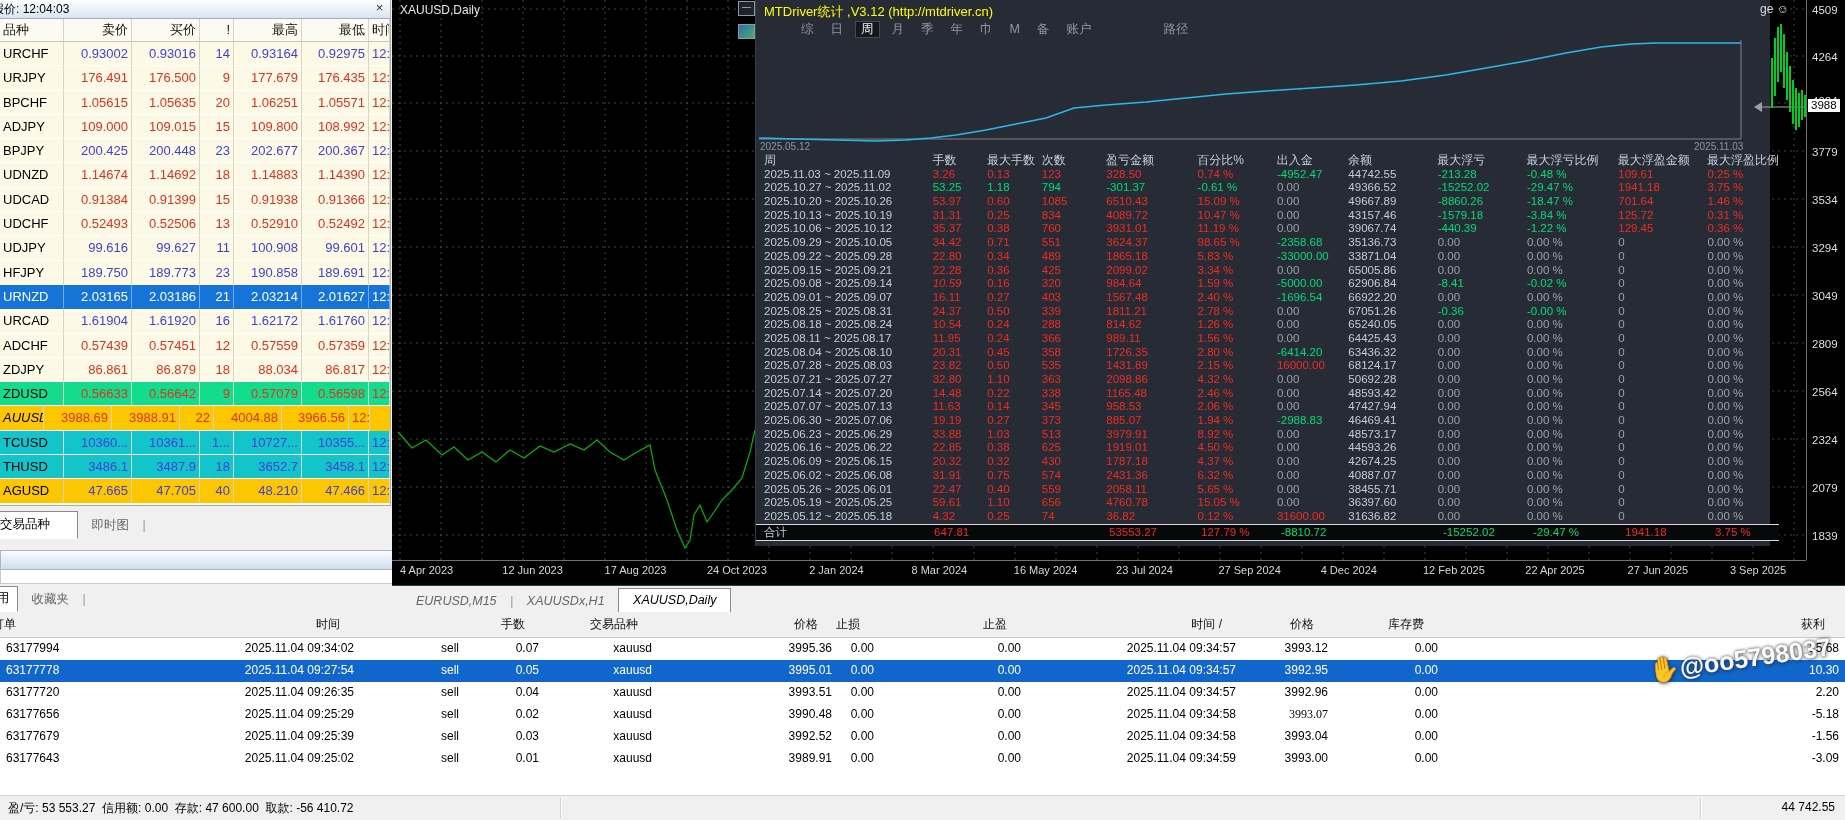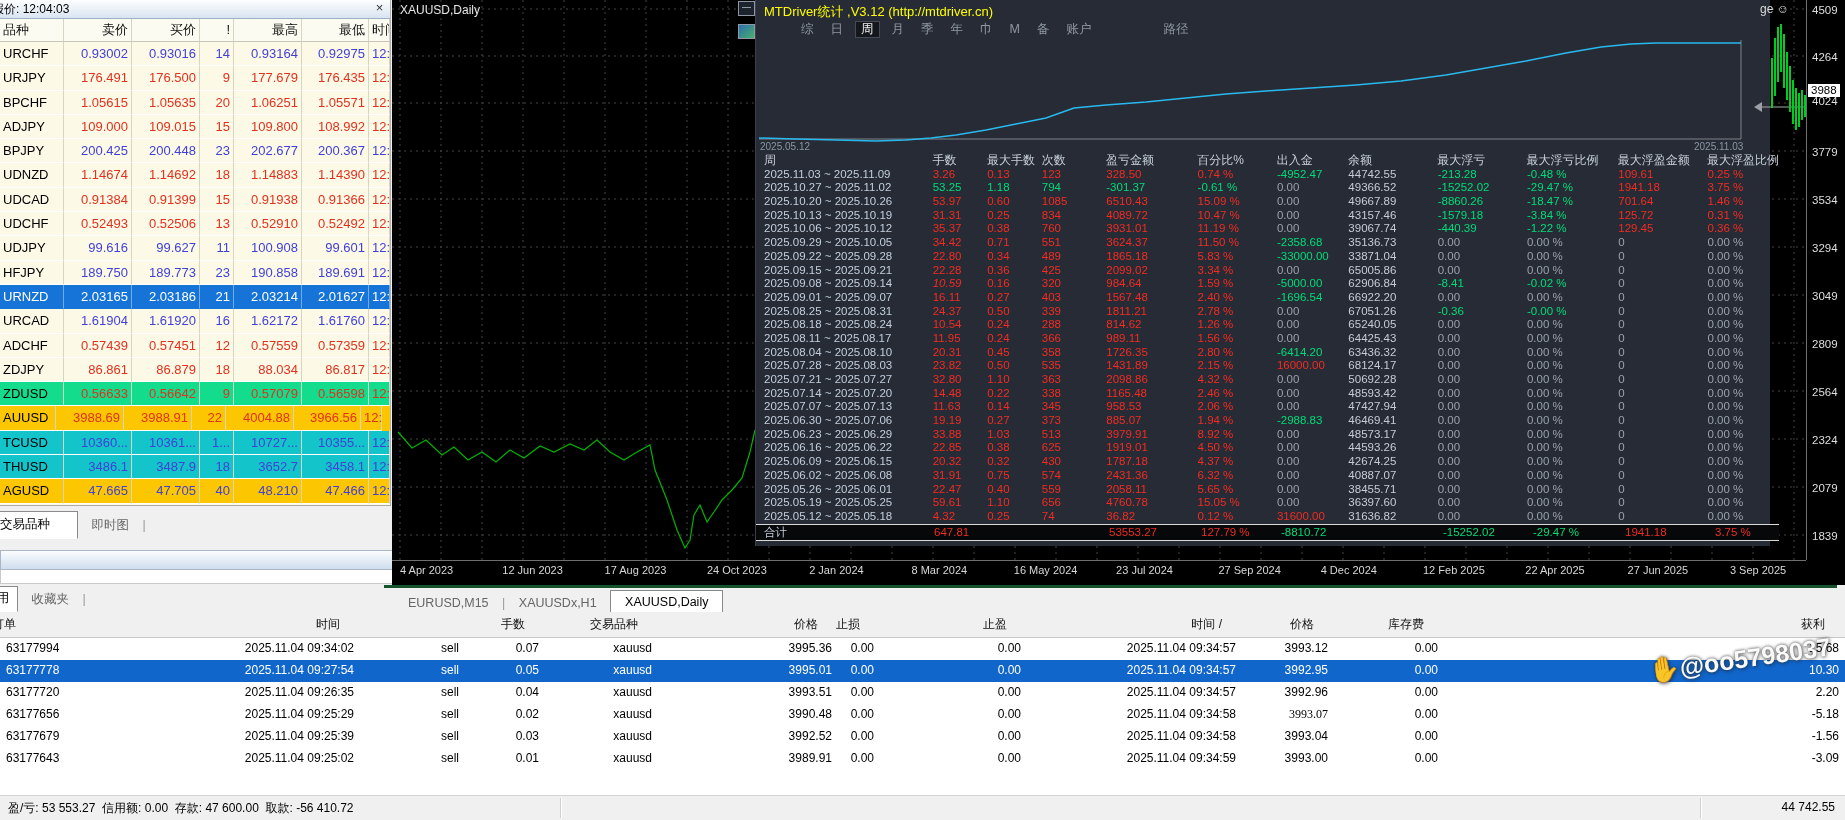--- a/index.html
+++ b/index.html
@@ -59,21 +59,21 @@
   .mt-chart-lbl{position:absolute;color:#8b97a3;font-size:10px;}
   #mt-lbl-start{left:4px;top:141px;} #mt-lbl-end{left:938px;top:141px;}
   #mt-table{position:absolute;left:8px;top:154px;width:1007px;font-size:11.5px;}
   .mt-row{display:flex;height:13.7px;line-height:13.6px;white-space:nowrap;}
   .mt-cell{box-sizing:border-box;overflow:hidden;}
   .mt-head .mt-cell{overflow:visible;color:#c7cfdb;font-size:12px;}
   .t-red{color:#f22c22;} .t-green{color:#00dc78;} .t-grey{color:#9aa1ab;}
   .t-bal{color:#c6cbd4;} .t-wk{color:#c3cedd;}
   .mt-total{background:#070809;border-top:1px solid #d9d9d9;border-bottom:1px solid #d9d9d9;height:15px;line-height:14px;margin-left:-8px;padding-left:8px;width:1015px;}
   
-  #chart-tabs{left:384px;top:585px;width:1453px;height:27px;border-top:3px solid #14532d;}
+  #chart-tabs{left:392px;top:585px;width:1453px;height:27px;border-top:1px solid #14532d;font-style:italic;}
   #chart-tabs .tab-idle{margin-top:3px;} #chart-tabs .tab-sep{margin-top:3px;}
   #chart-tabs .tab-active{margin-top:2px;height:24px;line-height:22px;padding:0 14px;}
   
   #terminal{left:0;top:612px;width:1845px;height:183px;background:#fff;}
   .term-row{display:flex;height:22px;line-height:21px;font-size:12px;color:#000;}
   .term-head{background:#f0f0f0;height:25px;line-height:24px;border-bottom:1px solid #c8c8c8;color:#111;}
   .term-cell{box-sizing:border-box;padding:0 6px;overflow:hidden;white-space:nowrap;}
   .term-sel{background:#1166cc;color:#fff;}
   .ord-id{margin-left:-14px;}
   
@@ -233,21 +233,21 @@
       <div class="mw-row bg-green">
         <div class="mw-cell al-l c-black" style="width: 64px;">ZDUSD</div>
         <div class="mw-cell al-r c-red" style="width: 68px;">0.56633</div>
         <div class="mw-cell al-r c-red" style="width: 68px;">0.56642</div>
         <div class="mw-cell al-r c-red" style="width: 34px;">9</div>
         <div class="mw-cell al-r c-red" style="width: 68px;">0.57079</div>
         <div class="mw-cell al-r c-red" style="width: 67px;">0.56598</div>
         <div class="mw-cell al-l c-red" style="width: 21px;">12:04...</div>
       </div>
       <div class="mw-row bg-gold">
-        <div class="mw-cell al-l c-black" style="width: 56px;">AUUSD</div>
+        <div class="mw-cell al-l c-black" style="width: 44px; font-style: italic;">AUUSD</div>
         <div class="mw-cell al-r c-red" style="width: 68px;">3988.69</div>
         <div class="mw-cell al-r c-red" style="width: 68px;">3988.91</div>
         <div class="mw-cell al-r c-red" style="width: 34px;">22</div>
         <div class="mw-cell al-r c-red" style="width: 68px;">4004.88</div>
         <div class="mw-cell al-r c-red" style="width: 67px;">3966.56</div>
         <div class="mw-cell al-l c-red" style="width: 21px;">12:04...</div>
       </div>
       <div class="mw-row bg-cyan">
         <div class="mw-cell al-l c-black" style="width: 64px;">TCUSD</div>
         <div class="mw-cell al-r c-blue" style="width: 68px;">10360...</div>
@@ -447,21 +447,21 @@
           <div class="mt-cell t-green" style="width: 92px;">-1.22 %</div>
           <div class="mt-cell t-red" style="width: 90px;">129.45</div>
           <div class="mt-cell t-red" style="width: 64px;">0.36 %</div>
         </div>
         <div class="mt-row">
           <div class="mt-cell t-wk" style="width: 170px;">2025.09.29 ~ 2025.10.05</div>
           <div class="mt-cell t-red" style="width: 55px;">34.42</div>
           <div class="mt-cell t-red" style="width: 55px;">0.71</div>
           <div class="mt-cell t-red" style="width: 65px;">551</div>
           <div class="mt-cell t-red" style="width: 92px;">3624.37</div>
-          <div class="mt-cell t-red" style="width: 80px;">11.50 %</div>
+          <div class="mt-cell t-red" style="width: 80px;">98.65 %</div>
           <div class="mt-cell t-green" style="width: 72px;">-2358.68</div>
           <div class="mt-cell t-bal" style="width: 90px;">35136.73</div>
           <div class="mt-cell t-grey" style="width: 90px;">0.00</div>
           <div class="mt-cell t-grey" style="width: 92px;">0.00 %</div>
           <div class="mt-cell t-grey" style="width: 90px;">0</div>
           <div class="mt-cell t-grey" style="width: 64px;">0.00 %</div>
         </div>
         <div class="mt-row">
           <div class="mt-cell t-wk" style="width: 170px;">2025.09.22 ~ 2025.09.28</div>
           <div class="mt-cell t-red" style="width: 55px;">22.80</div>
@@ -783,21 +783,21 @@
       <div class="pa-label" style="top: 95px;">4024</div>
       <div class="pa-label" style="top: 146px;">3779</div>
       <div class="pa-label" style="top: 194px;">3534</div>
       <div class="pa-label" style="top: 242px;">3294</div>
       <div class="pa-label" style="top: 290px;">3049</div>
       <div class="pa-label" style="top: 338px;">2809</div>
       <div class="pa-label" style="top: 386px;">2564</div>
       <div class="pa-label" style="top: 434px;">2324</div>
       <div class="pa-label" style="top: 482px;">2079</div>
       <div class="pa-label" style="top: 530px;">1839</div>
-      <div class="pa-current" style="top: 84px;">3988</div>
+      <div class="pa-current" style="top: 99px;">3988</div>
     </div>
   <div class="x-axis-line"></div>
   <div id="x-axis">
       <div class="xa-label" style="left: 8px;">4 Apr 2023</div>
       <div class="xa-label" style="left: 110.3px;">12 Jun 2023</div>
       <div class="xa-label" style="left: 212.6px;">17 Aug 2023</div>
       <div class="xa-label" style="left: 314.9px;">24 Oct 2023</div>
       <div class="xa-label" style="left: 417.2px;">2 Jan 2024</div>
       <div class="xa-label" style="left: 519.5px;">8 Mar 2024</div>
       <div class="xa-label" style="left: 621.8px;">16 May 2024</div>

